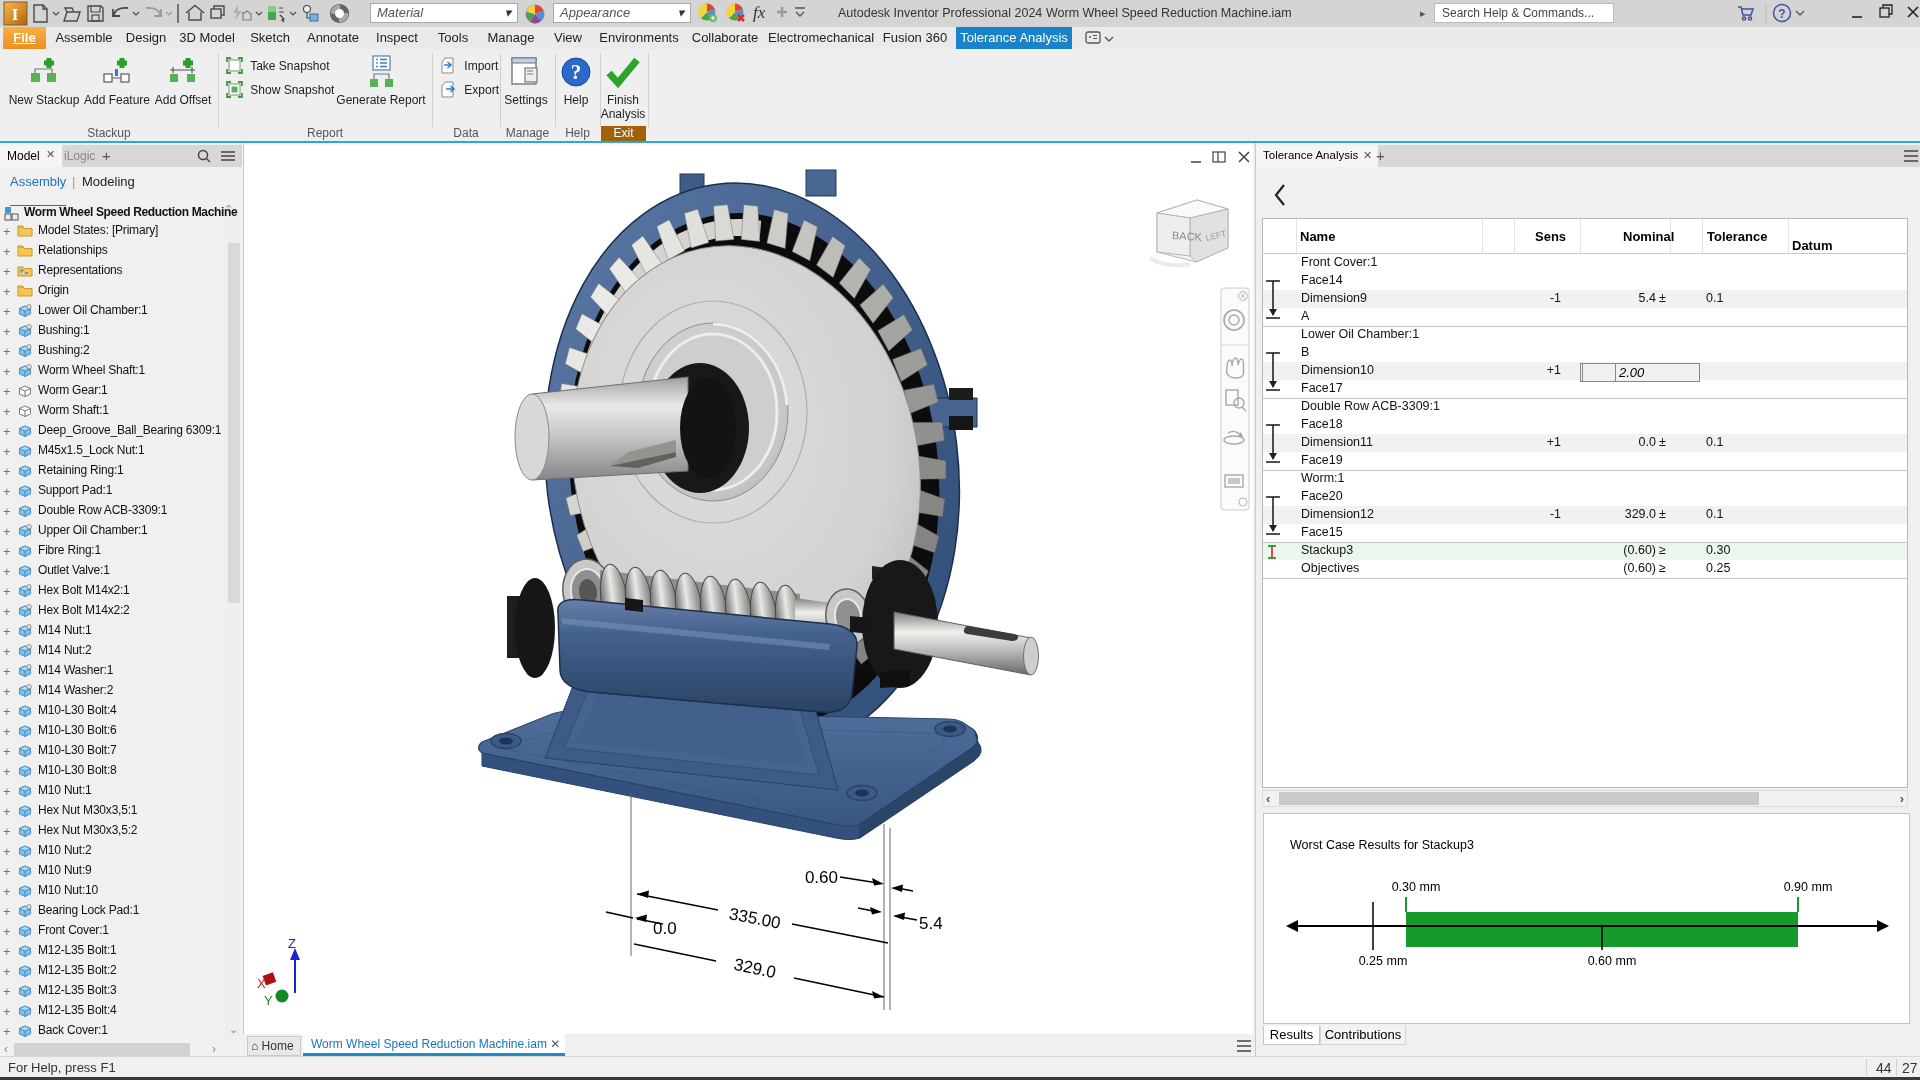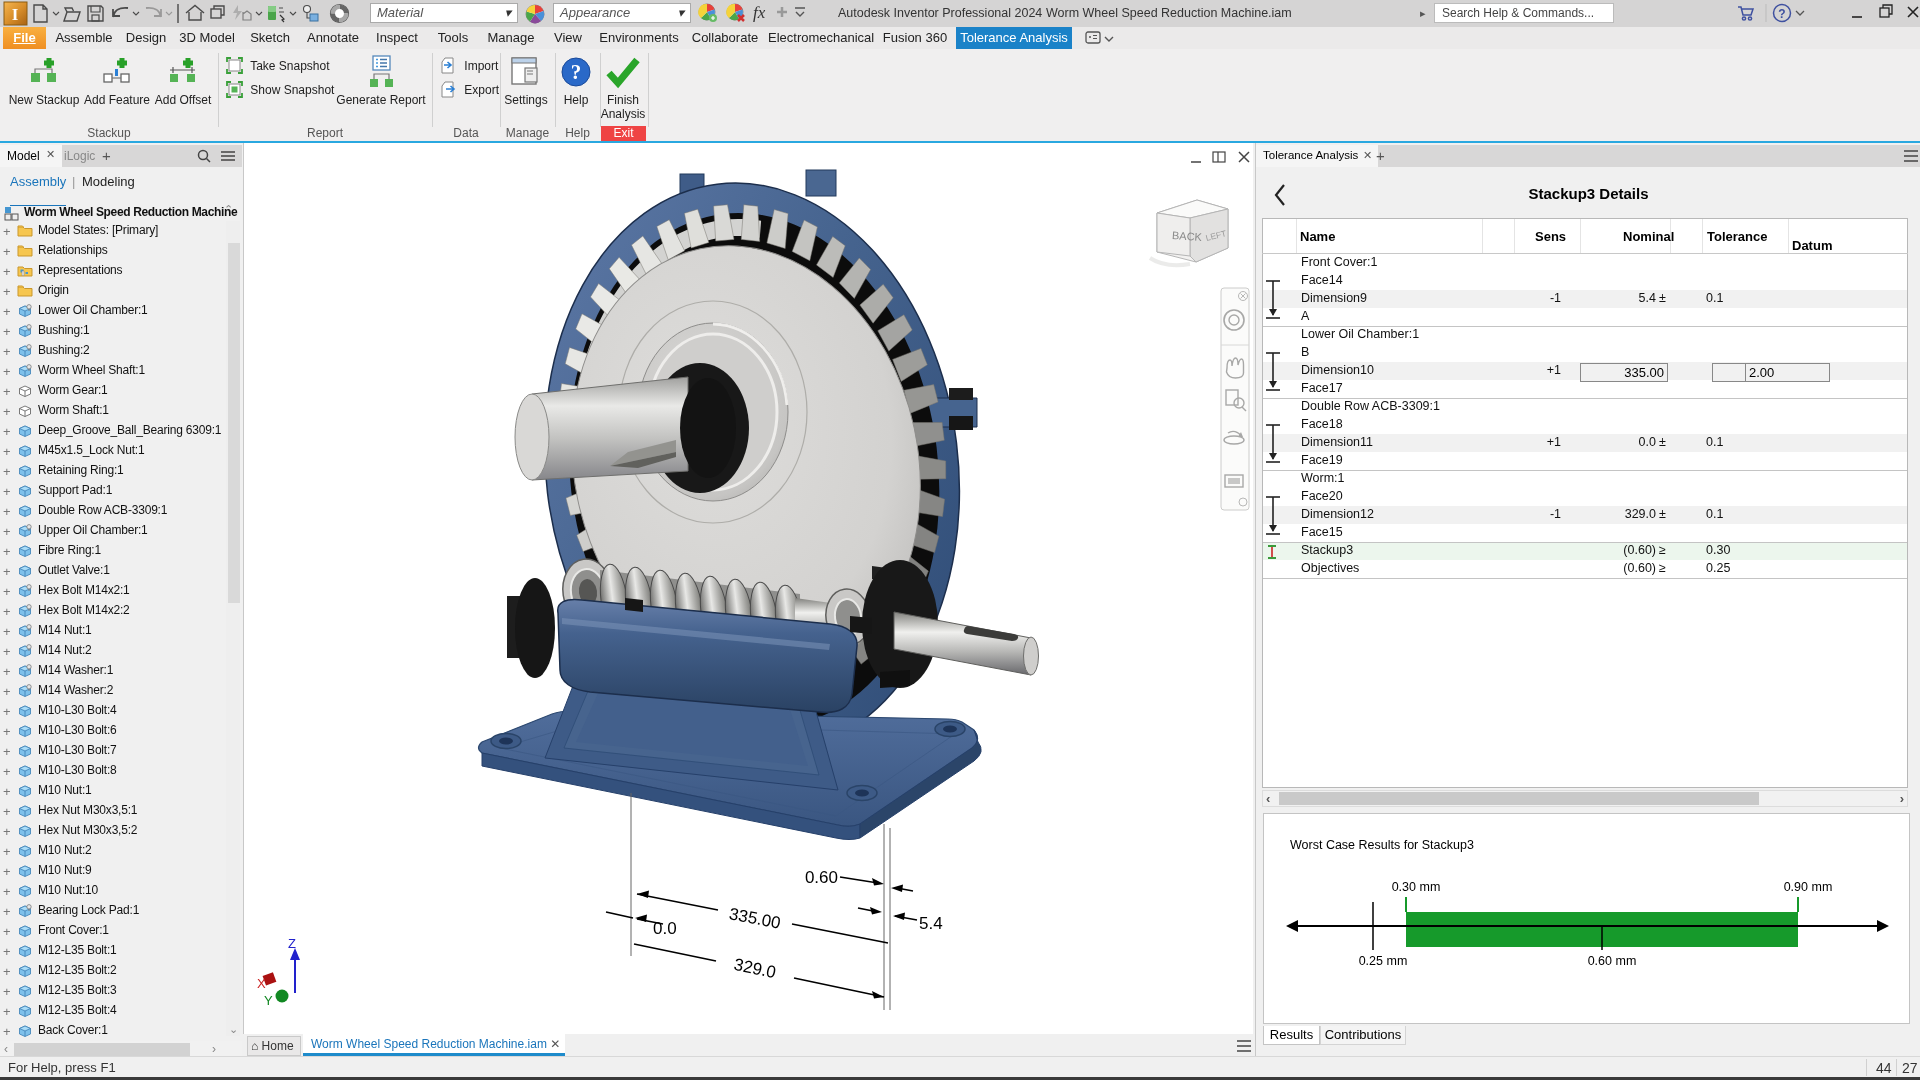--- a/index.html
+++ b/index.html
@@ -9,21 +9,21 @@
 .mtab.file { background:linear-gradient(#f9b040,#ef8f22); color:#fff; font-weight:bold;text-decoration:underline; }
 .mtab.active { background:#1a82c8; color:#fff; }
 .ribbon { position:absolute; left:0; top:49px; width:1920px; height:94px; background:#f0efef; border-bottom:2px solid #29a8e0; }
 .rbtn { position:absolute; top:0; height:90px; text-align:center; }
 .ricon { position:absolute; top:6px; left:0; right:0; height:36px; display:flex; justify-content:center; }
 .rlabel { position:absolute; top:44px; left:0; right:0; font-size:12px; color:#222; line-height:14px; white-space:nowrap; }
 .rsep { position:absolute; top:4px; width:1px; height:74px; background:#d0d0d0; }
 .rsmall { position:absolute; height:20px; font-size:12px; color:#222; white-space:nowrap; }
 .rsmall svg { vertical-align:-4px; margin-right:4px; }
 .rgroup { position:absolute; top:77px; height:15px; text-align:center; font-size:12px; color:#555; }
-.rgroup.exit { background:#ef4444; color:#fff; }
+.rgroup.exit { background:#a16207; color:#fff; }
 .leftpanel { position:absolute; left:0; top:143px; width:252px; height:913px; background:#f0f0f0; }
 .lp-tabs { position:absolute; left:0; top:2px; width:242px; height:22px; background:#d8d7d7; }
 .lp-tab { position:absolute; font-size:13px; color:#333; }
 .trow { position:absolute; left:0; width:240px; height:20px; font-size:12px; letter-spacing:-0.2px; color:#111; white-space:nowrap; overflow:hidden; }
 .trow .plus { position:absolute; left:3px; top:3px; width:10px; color:#777; font-size:13px; }
 .trow .ticon { position:absolute; left:17px; top:2px; }
 .trow .tlabel { position:absolute; left:38px; top:2px; }
 .rightpanel { position:absolute; left:1255px; top:143px; width:665px; height:913px; background:#f0f0f0; border-left:1px solid #c8c8c8; }
 .rrow { position:absolute; left:1263px; width:644px; height:18px; font-size:12.5px; color:#111; }
 .statusbar { position:absolute; left:0; top:1056px; width:1920px; height:21px; background:#f0f0f0; border-top:1px solid #d8d8d8; font-size:13px; color:#333; }
@@ -979,21 +979,20 @@
     <div style="position:absolute;left:7px;top:4px;font-size:11.5px;color:#000;">Tolerance Analysis</div>
     <div style="position:absolute;left:107px;top:4px;font-size:11px;color:#555;">✕</div>
     <div style="position:absolute;left:120px;top:2px;font-size:15px;color:#555;">+</div>
     <svg width="18" height="16" viewBox="0 0 18 16" style="position:absolute;left:646px;top:3px;">
         <path d="M2 3 L16 3 M2 8 L16 8 M2 13 L16 13" stroke="#444" stroke-width="1.6"></path>
       </svg>
   </div>
   <svg width="16" height="24" viewBox="0 0 16 24" style="position:absolute;left:16px;top:40px;">
       <path d="M12 2 L4 12 L12 22" stroke="#222" stroke-width="2.2" fill="none"></path>
     </svg>
-  <div style="position:absolute;left:0;top:42px;width:665px;text-align:center;font-size:15px;font-weight:bold;color:#000;">Stackup3 Details</div>
 </div>
 
 <div style="position:absolute;left:1262px;top:218px;width:646px;height:570px;background:#fff;border:1px solid #b8b8b8;"></div>
 <div style="position:absolute;left:1262px;top:218px;width:646px;height:36px;border-bottom:1px solid #c8c8c8;">
   <div style="position:absolute;left:34px;top:1px;width:1px;height:34px;background:#e4e4e4;"></div>
     <div style="position:absolute;left:220px;top:1px;width:1px;height:34px;background:#e4e4e4;"></div>
     <div style="position:absolute;left:252px;top:1px;width:1px;height:34px;background:#e4e4e4;"></div>
     <div style="position:absolute;left:318px;top:1px;width:1px;height:34px;background:#e4e4e4;"></div>
     <div style="position:absolute;left:408px;top:1px;width:1px;height:34px;background:#e4e4e4;"></div>
     <div style="position:absolute;left:440px;top:1px;width:1px;height:34px;background:#e4e4e4;"></div>
@@ -1097,21 +1096,21 @@
     <line x1="1266" y1="462" x2="1280" y2="462" stroke="#222" stroke-width="1.6"></line>
     <line x1="1273" y1="497" x2="1273" y2="531" stroke="#222" stroke-width="1.6"></line>
     <line x1="1266" y1="497" x2="1280" y2="497" stroke="#222" stroke-width="1.6"></line>
     <path d="M1273 532 L1269 525 L1277 525 Z" fill="#222"></path>
     <line x1="1266" y1="534" x2="1280" y2="534" stroke="#222" stroke-width="1.6"></line>
     <line x1="1272" y1="547" x2="1272" y2="557" stroke="#cc2222" stroke-width="1.6"></line>
     <line x1="1268" y1="546" x2="1276" y2="546" stroke="#3a9a3a" stroke-width="2"></line>
     <line x1="1268" y1="558" x2="1276" y2="558" stroke="#3a9a3a" stroke-width="2"></line>
   </svg>
 <div style="position:absolute;left:1580px;top:363px;width:88px;height:19px;border:1px solid #888;background:#f1f1f1;font-size:13px;text-align:right;padding:1px 3px;">335.00</div>
-<div style="position:absolute;left:1712px;top:363px;width:118px;height:19px;border:1px solid #888;background:#f1f1f1;font-size:13px;">
+<div style="position:absolute;left:1582px;top:363px;width:118px;height:19px;border:1px solid #888;background:#f1f1f1;font-size:13px;font-style:italic;">
   <div style="position:absolute;left:32px;top:0;width:1px;height:17px;background:#888;"></div>
   <span style="position:absolute;left:36px;top:1px;">2.00</span>
 </div>
 <div style="position:absolute;left:1262px;top:790px;width:646px;height:17px;background:#f1f1f1;border:1px solid #dcdcdc;">
   <span style="position:absolute;left:3px;top:0px;color:#555;font-size:13px;font-weight:bold;">‹</span>
   <div style="position:absolute;left:16px;top:1px;width:480px;height:13px;background:#c9c9c9;"></div>
   <span style="position:absolute;right:3px;top:0px;color:#555;font-size:13px;font-weight:bold;">›</span>
 </div>
 <div style="position:absolute;left:1263px;top:813px;width:647px;height:211px;background:#fff;border:1px solid #c4c4c4;"></div>
 <div style="position:absolute;left:1290px;top:838px;font-size:12.5px;font-weight:normal;">Worst Case Results for Stackup3</div>

